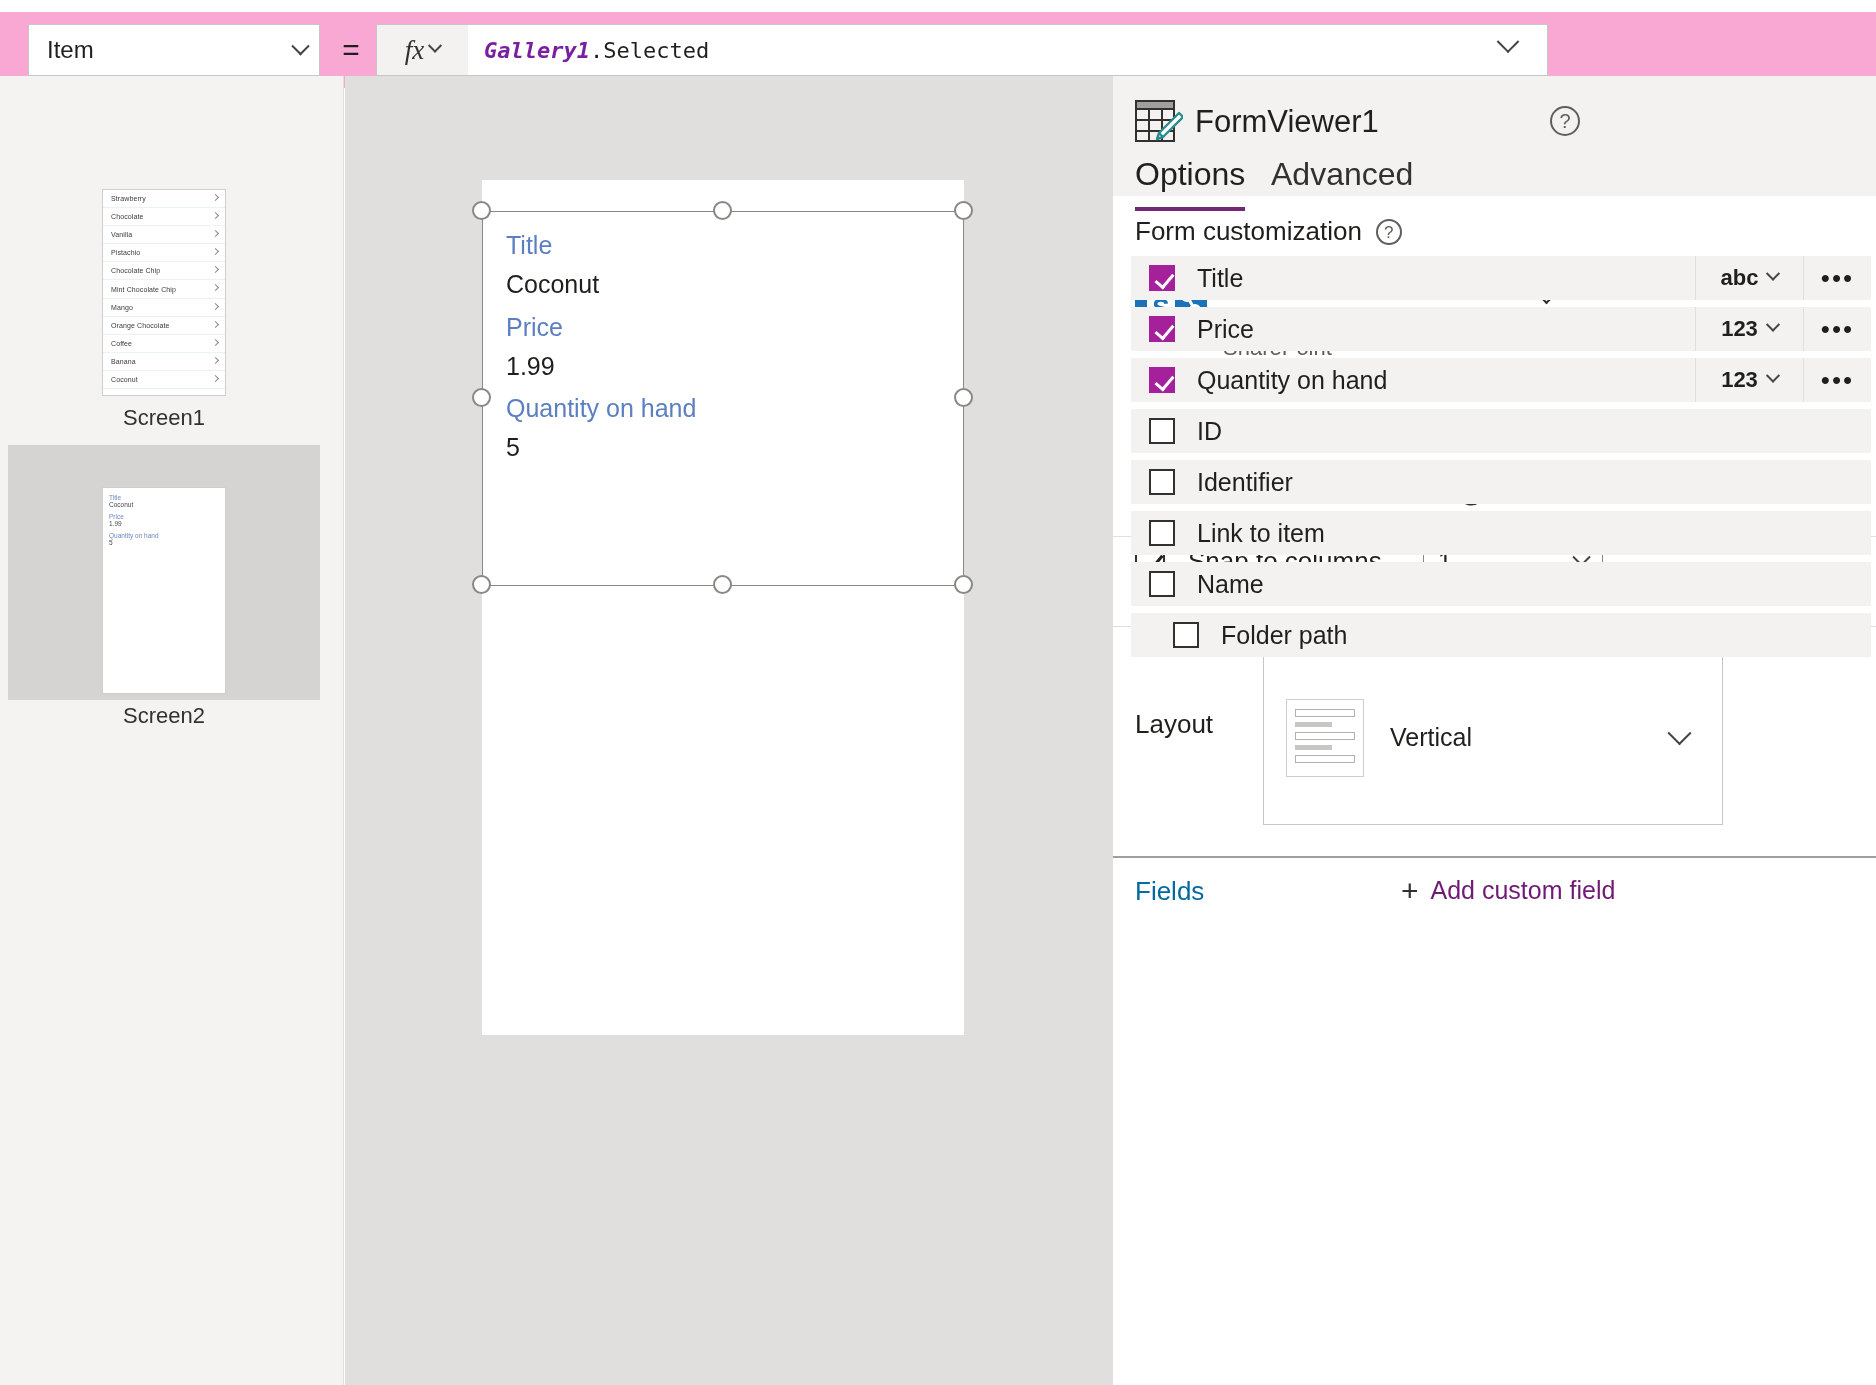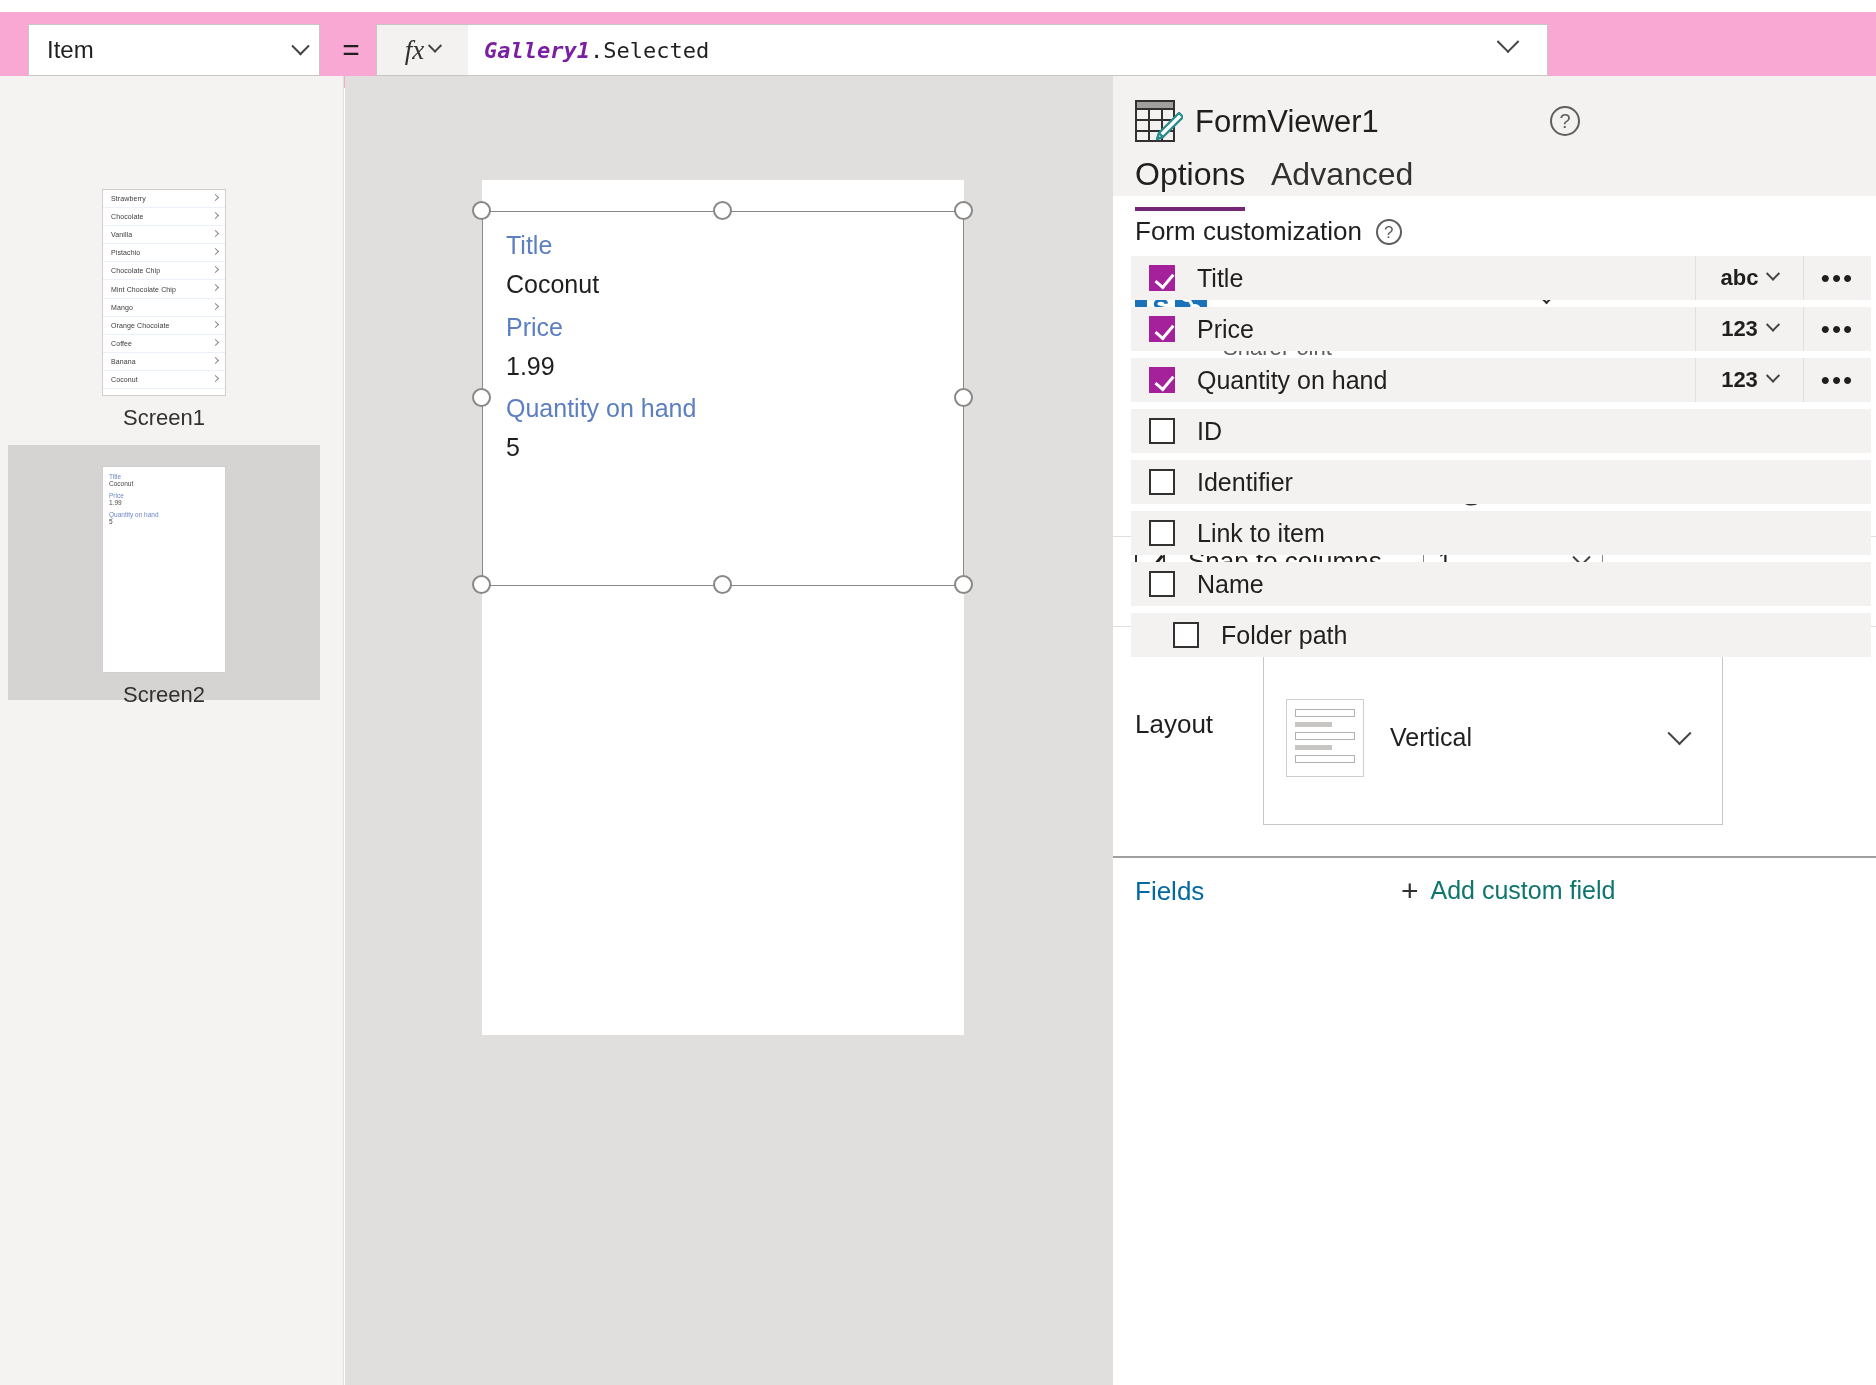--- a/index.html
+++ b/index.html
@@ -195,21 +195,21 @@
     padding: 9px 8px; display: flex; flex-direction: column; gap: 5px;
   }
   #layout-glyph .lg-line { height: 8px; border: 1px solid #b3b0ad; }
   #layout-glyph .lg-short { height: 5px; background: #c8c6c4; width: 62%; border: none; }
   #layout-value { margin-left: 26px; font-size: 25px; color: #201f1e; flex: 1; }
 
   #fields-head { position: absolute; left: 0; top: 672px; width: 764px; height: 60px; }
   #fields-title { position: absolute; left: 22px; top: 8px; font-size: 26px; color: #0369a1; }
   #add-custom { position: absolute; left: 288px; top: 8px; display: flex; align-items: center; gap: 12px; cursor: pointer; }
   #add-custom .plus { font-size: 30px; color: #323130; line-height: 26px; }
-  #add-custom .atext { font-size: 25px; color: #0f766e; white-space: nowrap; text-align: right; }
+  #add-custom .atext { font-size: 25px; color: #701a75; white-space: nowrap; text-align: right; }
 
   .field-row {
     position: absolute; left: 18px; width: 740px; height: 44px;
     background: #f3f2f1; display: flex; align-items: center;
   }
   .field-row .cb {
     width: 26px; height: 26px; margin-left: 18px; border: 2px solid #323130; background: #fff;
     position: relative; flex: none;
   }
   .field-row .cb.on { background: #a4219b; border-color: #a4219b; }
@@ -305,21 +305,21 @@
           <div class="gal-row">
             <span class="gtext">Coconut</span>
             <span class="garrow"></span>
           </div>
         </div>
     </div>
     <div class="screen-caption">Screen1</div>
   </div>
 
   <div id="screen2-card-bg"></div>
-  <div class="screen-card" style="left:102px; top:390px; width:124px;">
+  <div class="screen-card" style="left:102px; top:411px; width:124px;">
     <div class="screen-thumb" style="width:124px; height:207px; padding-top:6px;">
       <div id="screen2-form">
           <div class="t-label">Title</div>
           <div class="t-value" style="margin-bottom: 5px;">Coconut</div>
           <div class="t-label">Price</div>
           <div class="t-value" style="margin-bottom: 5px;">1.99</div>
           <div class="t-label">Quantity on hand</div>
           <div class="t-value" style="margin-bottom: 5px;">5</div>
         </div>
     </div>

